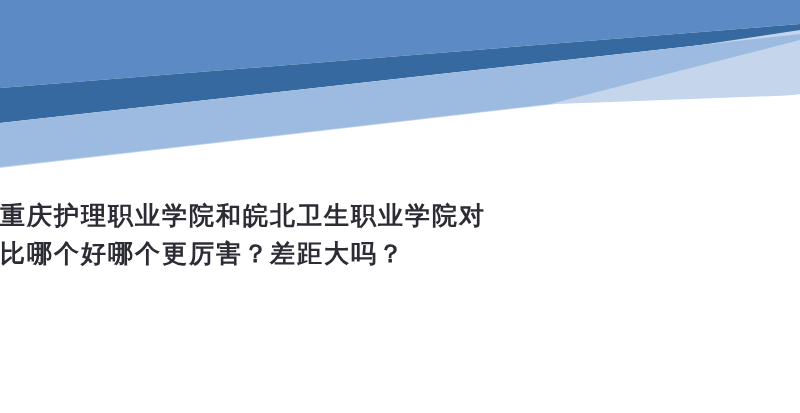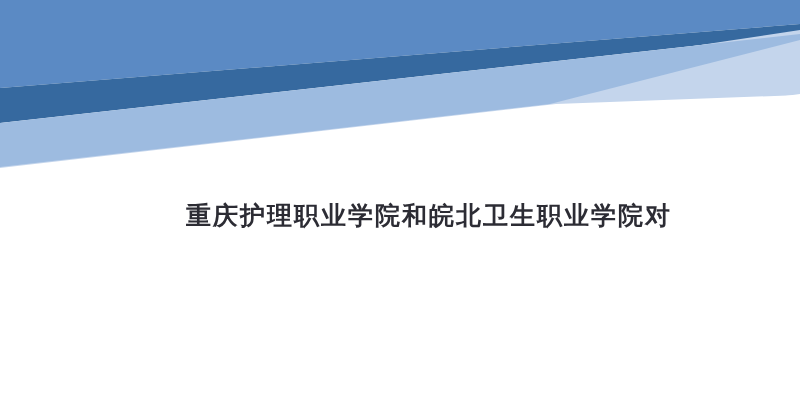--- a/index.html
+++ b/index.html
@@ -31,21 +31,21 @@
   #banner svg {
     display: block;
     width: 800px;
     height: 170px;
   }
   #title-block {
     position: absolute;
     left: 0;
     top: 196px;
     width: 672px;
-    text-align: right;
+    text-align: left;
   }
   .title-line {
     display: block;
     font-family: "Liberation Sans", "DejaVu Sans", sans-serif;
     font-size: 25px;
     font-weight: 700;
     line-height: 38px;
     letter-spacing: 2.0px;
     color: #2c2c34;
     white-space: nowrap;
@@ -66,15 +66,16 @@
       <polygon points="800,30 800,94 255,170 0,170 0,150" fill="#c4d5ec"></polygon>
 
       <polygon points="0,123 800,34 800,40 550,104 0,167" fill="#9dbbe0"></polygon>
 
       <polygon points="0,168 556,104 800,95 800,170 0,170" fill="#ffffff"></polygon>
     </svg>
   </div>
 
   <div id="title-block">
     <span class="title-line">重庆护理职业学院和皖北卫生职业学院对</span>
+    <span class="title-line">比哪个好哪个更厉害？差距大吗？</span>
   </div>
 
 </div>
 
 </body></html>

